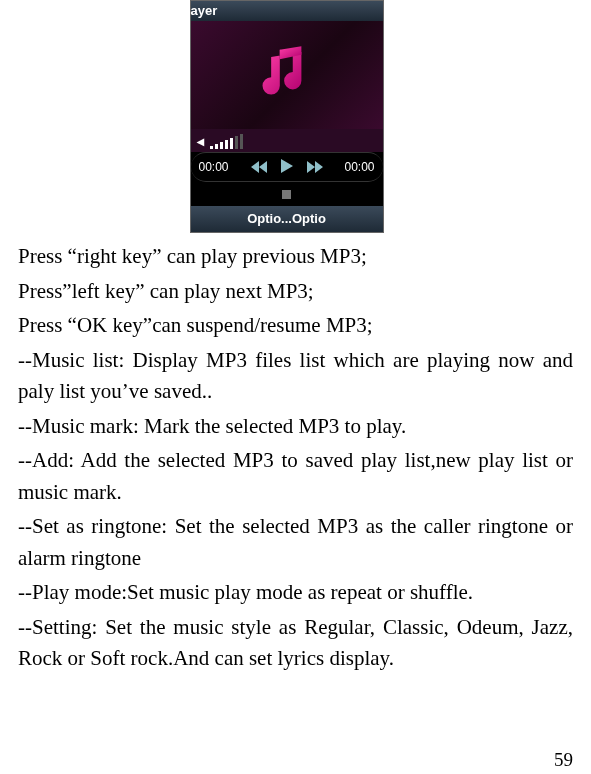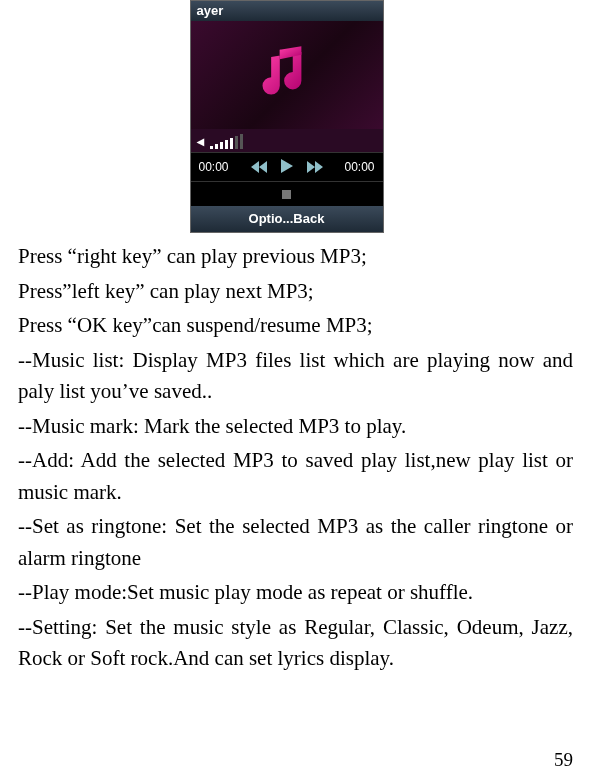--- a/index.html
+++ b/index.html
@@ -29,21 +29,20 @@
   }
   .phone-titlebar {
     height: 20px;
     background: linear-gradient(#3b4a5a, #1e2a36);
     color: #fff;
     font-family: Arial, sans-serif;
     font-size: 13px;
     font-weight: bold;
     display: flex;
     align-items: center;
-    padding-left: 6px;
   }
   .phone-albumart {
     height: 108px;
     background: linear-gradient(135deg, #3a0a2e 0%, #1a0512 55%, #3a0a2e 100%);
     display: flex;
     align-items: center;
     justify-content: center;
     position: relative;
     overflow: hidden;
   }
@@ -62,20 +61,21 @@
   }
   .phone-trackbar {
     height: 28px;
     background: #000;
     display: flex;
     align-items: center;
     justify-content: space-between;
     padding: 0 8px;
     border-top: 1px solid #333;
     border-bottom: 1px solid #333;
+    border-radius: 15px;
   }
   .time {
     color: #fff;
     font-family: Arial, sans-serif;
     font-size: 12px;
   }
   .controls {
     display: flex;
     align-items: center;
     gap: 14px;
@@ -177,21 +177,21 @@
               </svg>
           </span>
         </div>
         <span class="time">00:00</span>
       </div>
       <div class="phone-stop">
         <div class="stop-sq"></div>
       </div>
       <div class="phone-softkeys">
         <span class="softkey">Optio...</span>
-        <span class="softkey">Back</span>
+        <span class="softkey">Optio</span>
       </div>
     </div>
   </div>
 
   <div class="body-text">
     <p>Press “right key” can play previous MP3;</p>
     <p>Press”left key” can play next MP3;</p>
     <p>Press “OK key”can suspend/resume MP3;</p>
     <p class="justify">--Music list: Display MP3 files list which are playing now and paly list you’ve saved..</p>
     <p>--Music mark: Mark the selected MP3 to play.</p>

